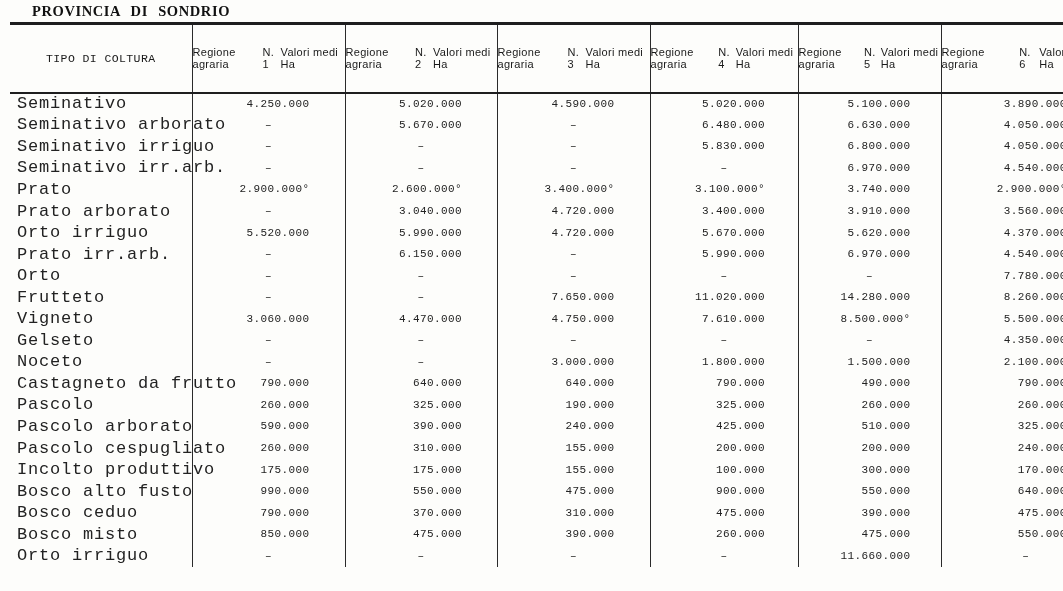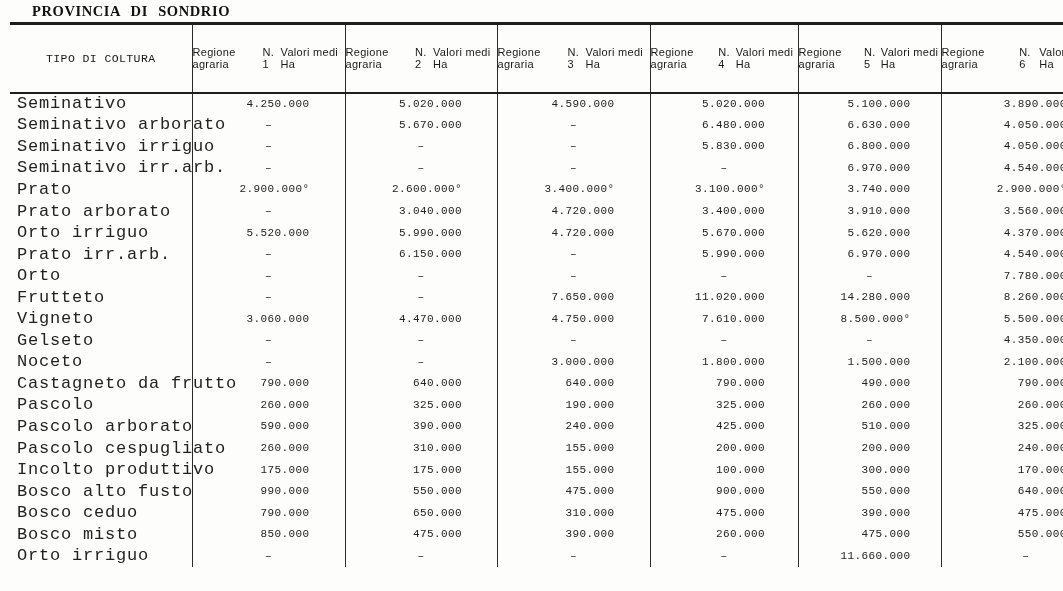--- a/index.html
+++ b/index.html
@@ -281,21 +281,21 @@
           <td class="valcell colsep"><span class="num">990.000</span></td>
           <td class="valcell colsep"><span class="num">550.000</span></td>
           <td class="valcell colsep"><span class="num">475.000</span></td>
           <td class="valcell colsep"><span class="num">900.000</span></td>
           <td class="valcell colsep"><span class="num">550.000</span></td>
           <td class="valcell"><span class="num">640.000</span></td>
         </tr>
         <tr>
           <td class="coltura colsep">Bosco ceduo</td>
           <td class="valcell colsep"><span class="num">790.000</span></td>
-          <td class="valcell colsep"><span class="num">650.000</span></td>
+          <td class="valcell colsep"><span class="num">370.000</span></td>
           <td class="valcell colsep"><span class="num">310.000</span></td>
           <td class="valcell colsep"><span class="num">475.000</span></td>
           <td class="valcell colsep"><span class="num">390.000</span></td>
           <td class="valcell"><span class="num">475.000</span></td>
         </tr>
         <tr>
           <td class="coltura colsep">Bosco misto</td>
           <td class="valcell colsep"><span class="num">850.000</span></td>
           <td class="valcell colsep"><span class="num">475.000</span></td>
           <td class="valcell colsep"><span class="num">390.000</span></td>

